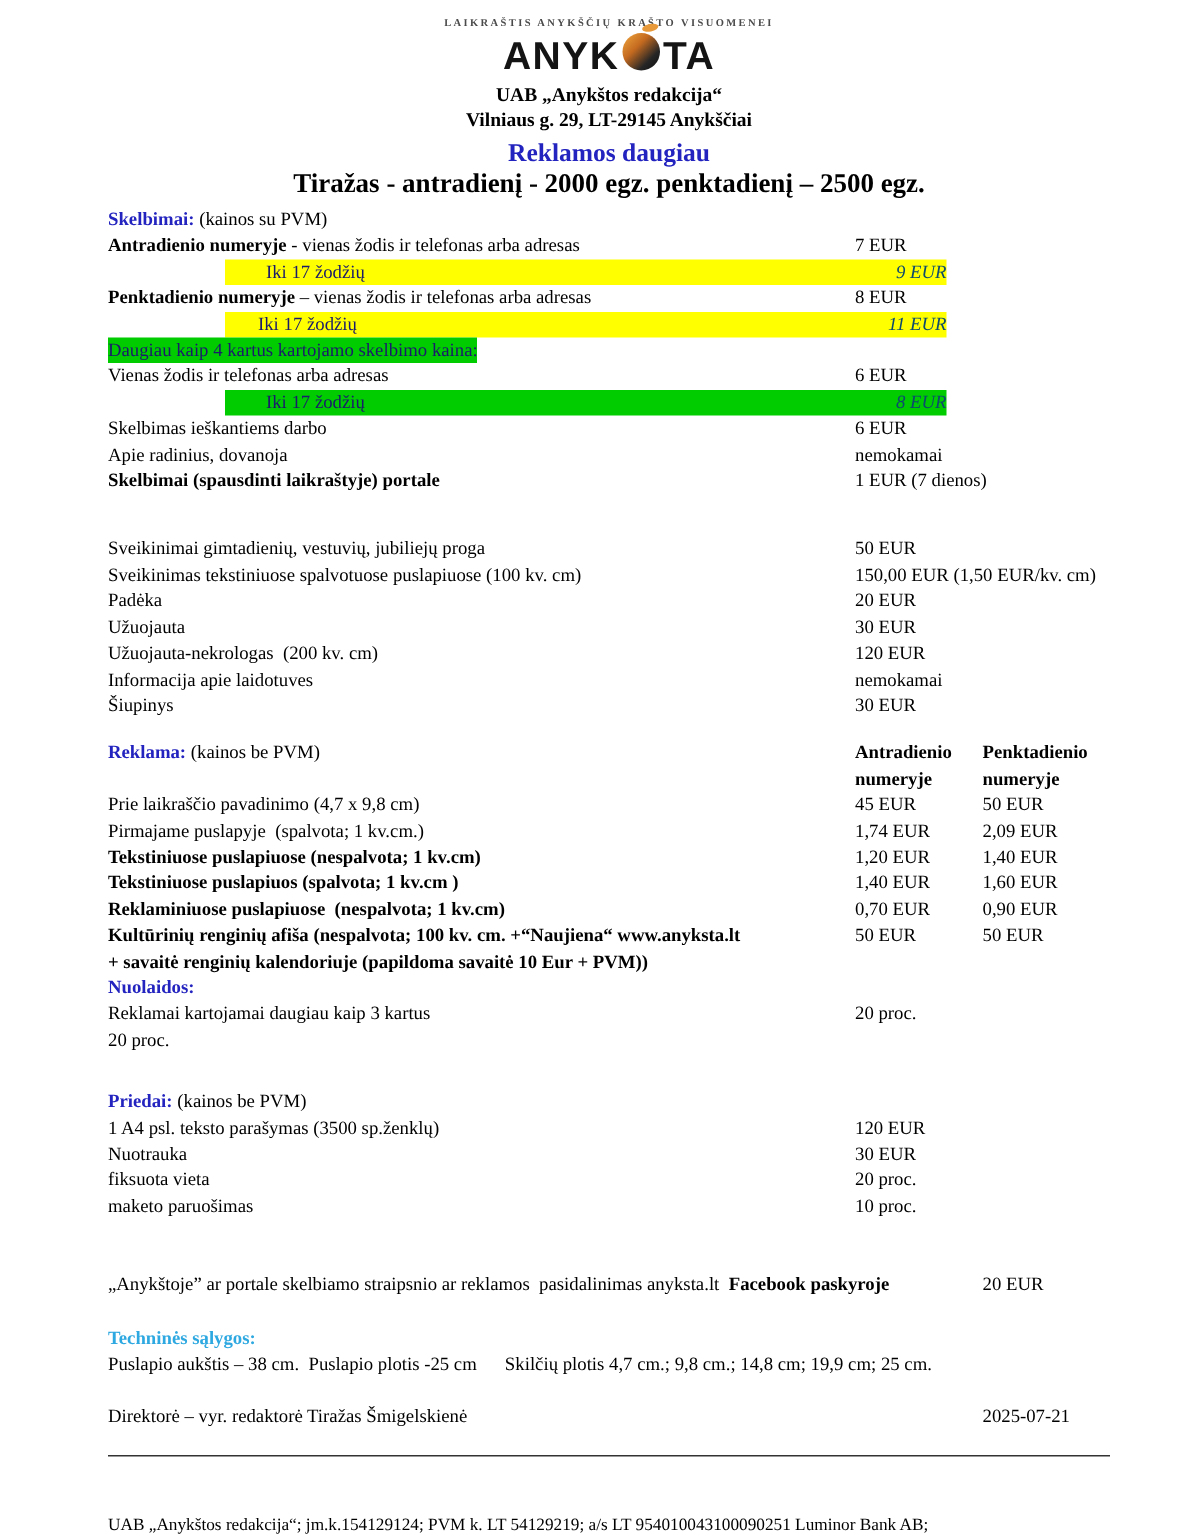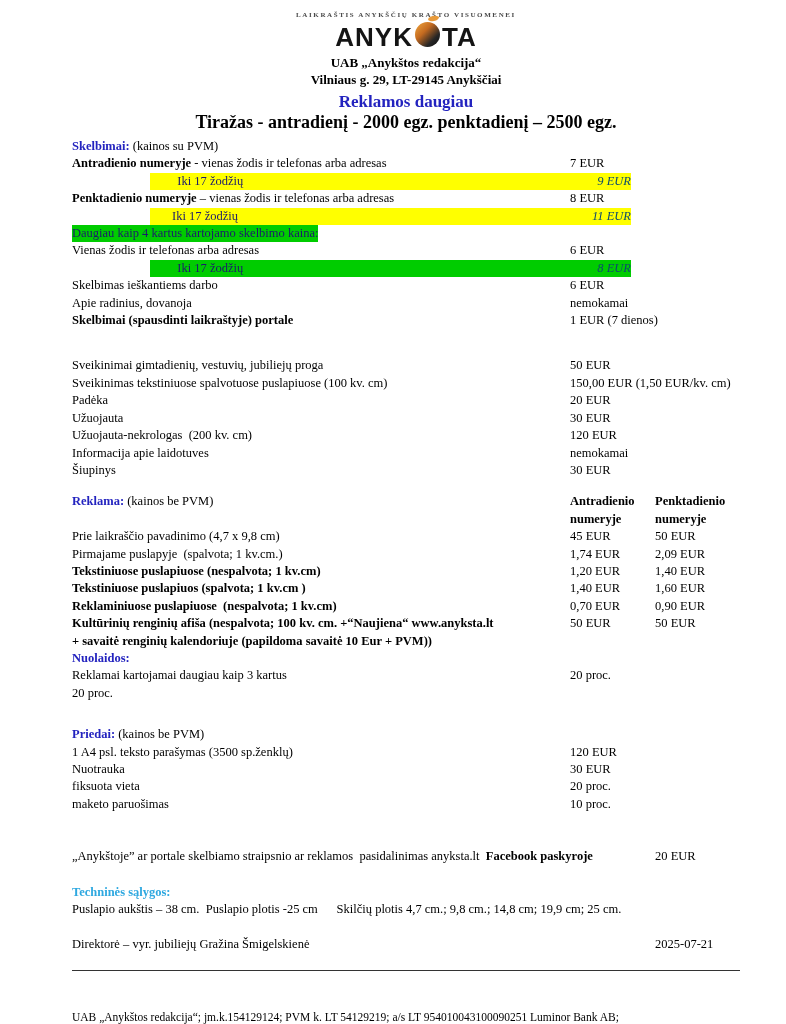--- a/index.html
+++ b/index.html
@@ -141,21 +141,21 @@
   <div class="section sec-technines">
     <div class="row">
       <span class="label"><span class="sec-heading tech">Techninės sąlygos:</span></span>
     </div>
     <div class="row">
       <span>Puslapio aukštis – 38 cm.  Puslapio plotis -25 cm      Skilčių plotis 4,7 cm.; 9,8 cm.; 14,8 cm; 19,9 cm; 25 cm.</span>
     </div>
   </div>
 
   <div class="row row-director">
-    <span class="label w2">Direktorė – vyr. jubiliejų Gražina Šmigelskienė</span>
+    <span class="label w2">Direktorė – vyr. redaktorė Tiražas Šmigelskienė</span>
     <span class="price">2025-07-21</span>
   </div>
 
   <hr class="footer-rule">
   <div class="footer">
     <div>UAB „Anykštos redakcija“; jm.k.154129124; PVM k. LT 54129219; a/s LT 954010043100090251 Luminor Bank AB;</div>
     
   </div>
 
 </div>

